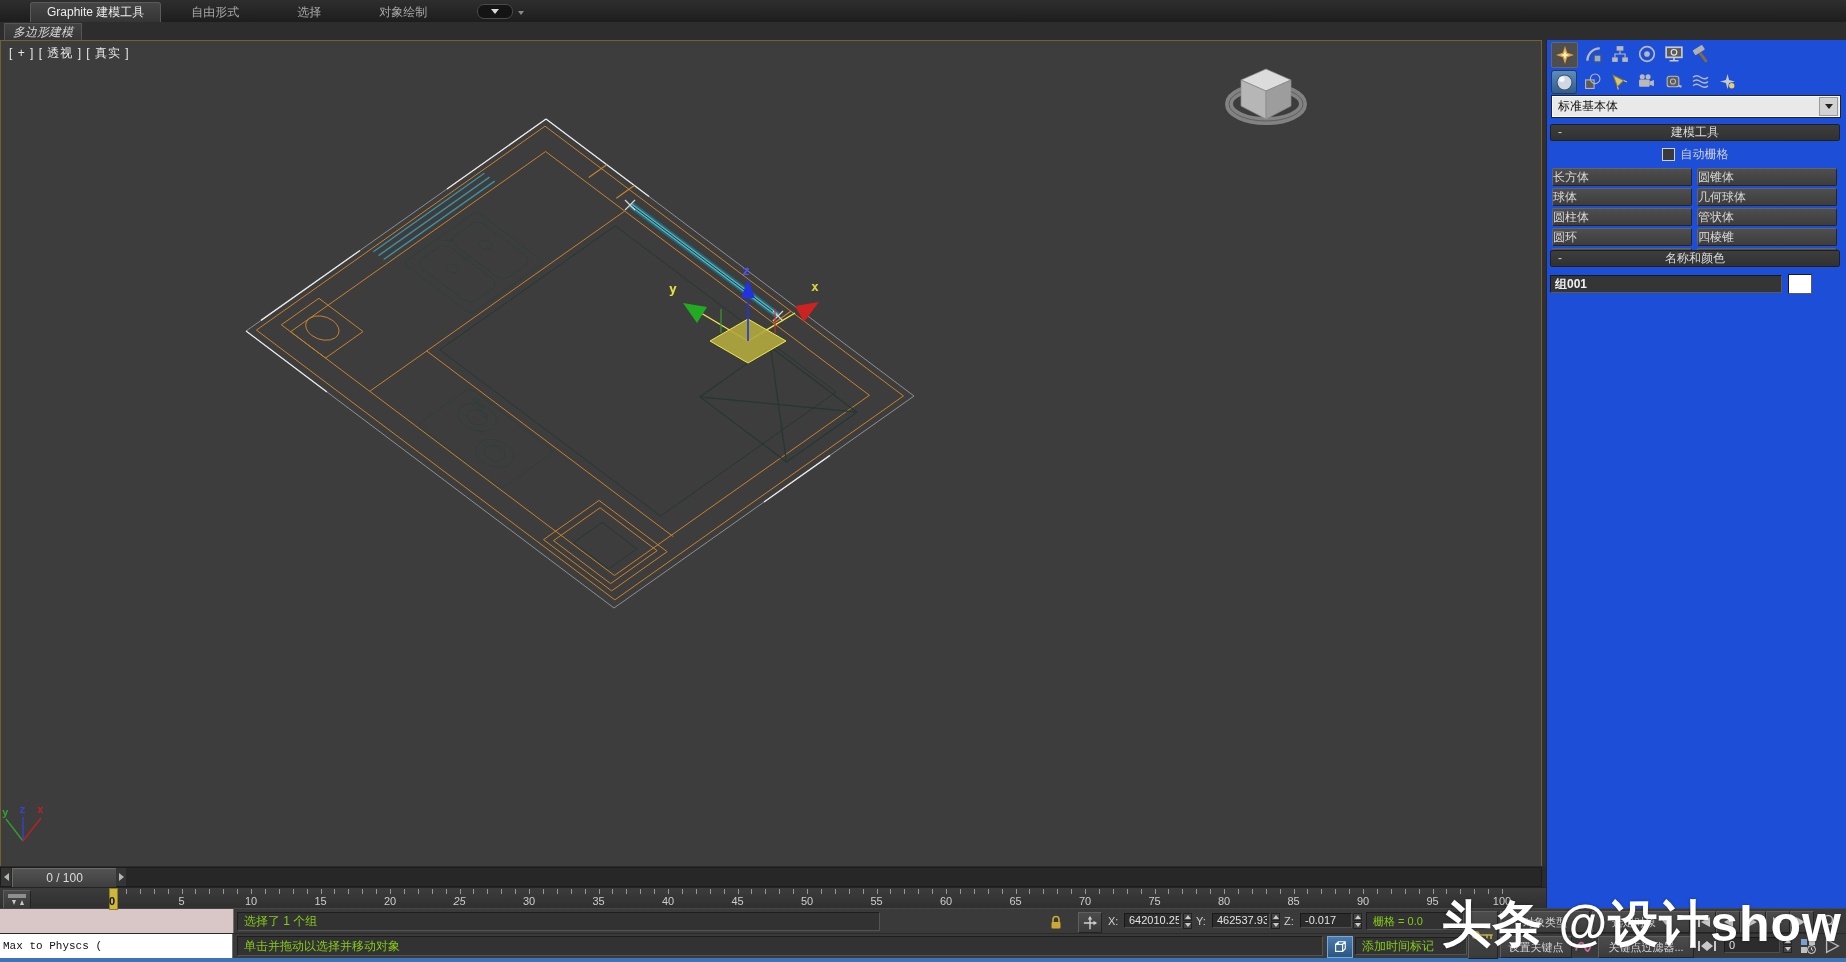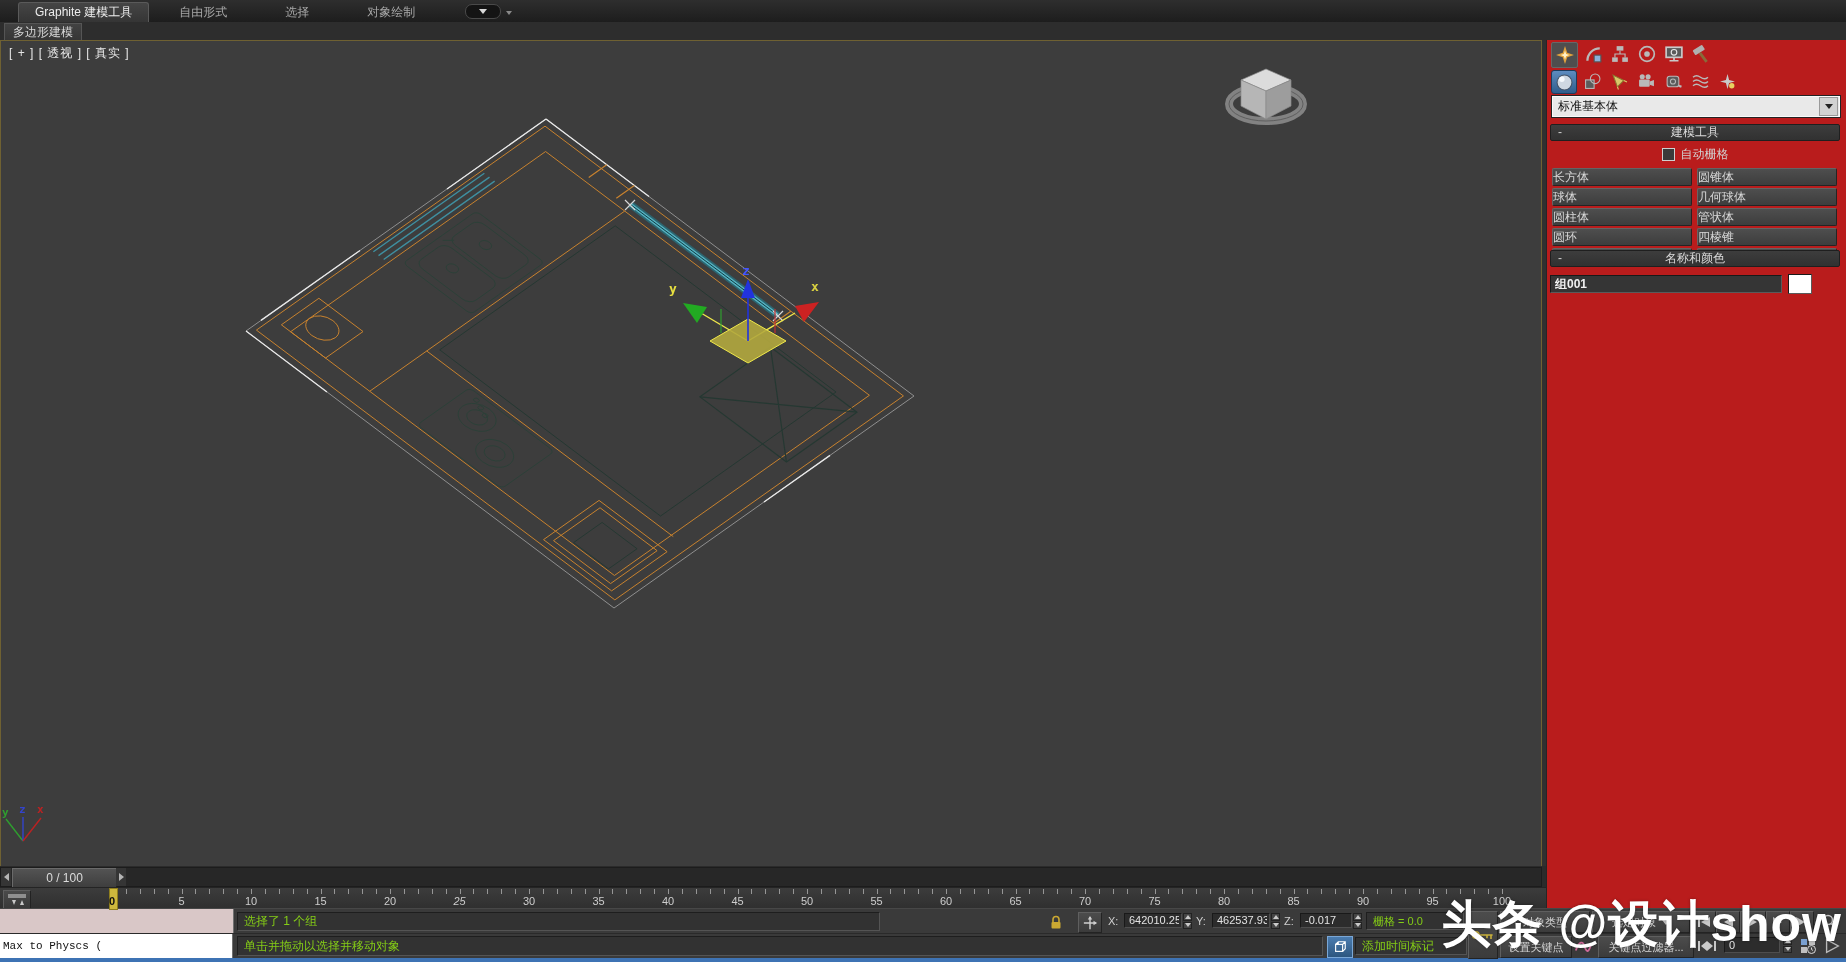--- a/index.html
+++ b/index.html
@@ -11,32 +11,32 @@
            background:linear-gradient(#2e2e2e,#1d1d1d);border-bottom:1px solid #151515;
            display:flex;align-items:flex-end;}
   .mtab{height:19px;line-height:19px;padding:0 16px;color:#a8a8a8;font-size:12px;}
   .mtab.active{background:linear-gradient(#454545,#353535);color:#ececec;
                border:1px solid #5a5a5a;border-bottom:none;border-radius:3px 3px 0 0;}
   #menu-pill{width:34px;height:13px;margin:0 0 3px 34px;background:#141414;border:1px solid #4a4a4a;
              border-radius:7px;display:flex;align-items:center;justify-content:center;}
   .caret-down{width:0;height:0;border-left:4px solid transparent;border-right:4px solid transparent;
               border-top:5px solid #d8d8d8;}
   .caret-down.small{border-left-width:3px;border-right-width:3px;border-top-width:4px;border-top-color:#8a8a8a;margin-left:5px;}
-  #ribbon2{position:absolute;left:0;top:22px;width:100%;height:18px;background:#2d2d2d;border-bottom:1px solid #1a1a1a;}
+  #ribbon2{position:absolute;left:0;top:22px;width:100%;height:18px;background:#2d2d2d;border-bottom:1px solid #1a1a1a;font-style:italic;}
   #subtab{position:absolute;left:4px;top:1px;height:16px;line-height:16px;padding:0 8px;
           background:linear-gradient(#424242,#363636);color:#d6d6d6;border:1px solid #555;border-bottom:none;}
   
   #main{position:absolute;left:0;top:40px;width:1846px;height:868px;background:#333;}
   #leftcol{position:absolute;left:0;top:0;width:1546px;height:868px;background:#303030;}
   #viewport{position:absolute;left:0;top:0;width:1540px;height:825px;background:#3d3d3d;
             border:1px solid #6f6132;}
   #vp-label{position:absolute;left:8px;top:4px;color:#e6e6e6;font-size:12px;letter-spacing:1px;z-index:5;}
   #scene{position:absolute;left:0;top:0;}
   
-  #cpanel{position:absolute;left:1546px;top:0;width:300px;height:868px;background:#b91c1c;border-left:1px solid #262626;}
+  #cpanel{position:absolute;left:1546px;top:0;width:300px;height:868px;background:#1d4ed8;border-left:1px solid #262626;}
   #cp-tabs{position:absolute;left:4px;top:2px;display:flex;gap:2px;}
   .cp-tab{width:25px;height:24px;display:flex;align-items:center;justify-content:center;border-radius:2px;}
   .cp-tab.active{background:#4e4e4e;border:1px solid #676767;}
   #cp-cats{position:absolute;left:4px;top:30px;display:flex;gap:3px;}
   .cp-cat{width:24px;height:22px;display:flex;align-items:center;justify-content:center;border-radius:3px;}
   .cp-cat.active{background:linear-gradient(#5d8cc0,#2f5d8c);border:1px solid #1d3c5e;}
   #cp-dropdown{position:absolute;left:5px;top:56px;width:286px;height:19px;background:#e9e9e9;
                border:1px solid #fafafa;outline:1px solid #222;color:#111;display:flex;align-items:center;}
   #cp-dropdown .dd-text{flex:1;padding-left:5px;font-size:12px;}
   #cp-dropdown .dd-btn{width:17px;height:17px;margin:1px;background:#d2d2d2;border:1px solid #9a9a9a;
@@ -100,21 +100,21 @@
   #watermark{position:absolute;right:4px;bottom:4px;font-size:50px;font-weight:bold;color:#ffffff;
              letter-spacing:1px;white-space:nowrap;z-index:60;text-shadow:0 0 3px rgba(0,0,0,.35);}
   svg text{font-family:"DejaVu Sans Mono","Liberation Mono",monospace;}
 </style>
 </head>
 <body>
 
 <div id="app">
 
   <div id="menubar">
-    <div class="mtab active" style="margin-left:18px">Graphite 建模工具</div>
+    <div class="mtab active" style="margin-left:30px">Graphite 建模工具</div>
     <div class="mtab" style="margin-left:14px">自由形式</div>
     <div class="mtab" style="margin-left:26px">选择</div>
     <div class="mtab" style="margin-left:26px">对象绘制</div>
     <div id="menu-pill">
         <span class="caret-down"></span>
       </div>
     <span class="caret-down small" style="margin-bottom:7px;"></span>
   </div>
   <div id="ribbon2">
     <div id="subtab">多边形建模</div>

